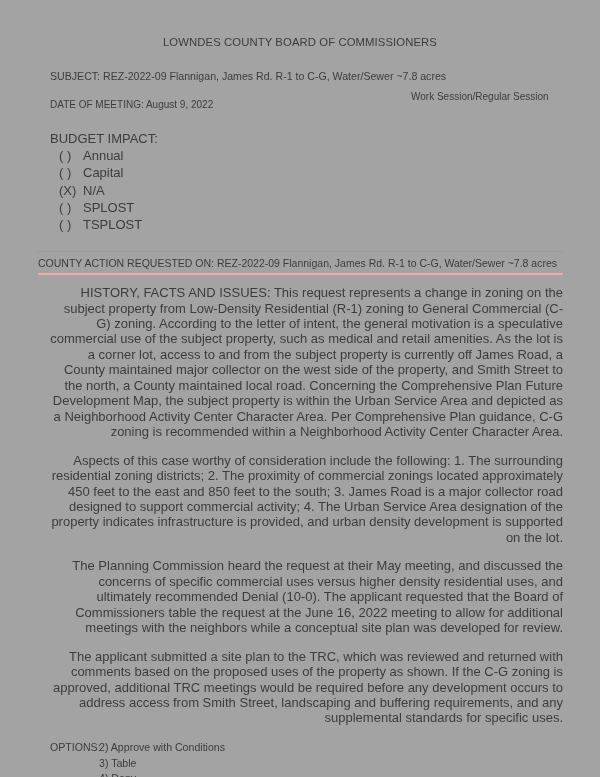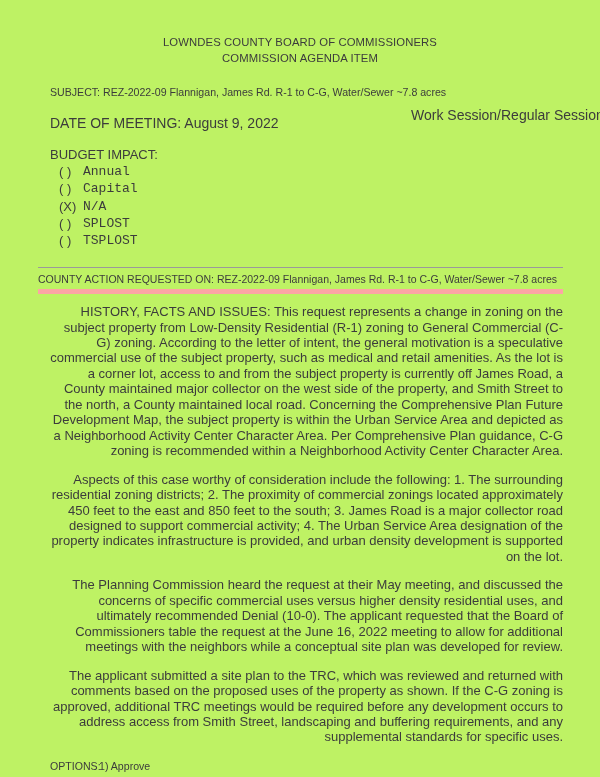--- a/index.html
+++ b/index.html
@@ -15,21 +15,21 @@
     overflow: hidden;
     font-family: "Liberation Sans", sans-serif;
     color: #3c3c3c;
     -webkit-font-smoothing: antialiased;
   }
 
   .page {
     position: absolute;
     inset: 0;
     padding: 0;
-    background: #bef264;
+    background: #a3a3a3;
   }
 
   
   .doc-header {
     text-align: center;
     margin-top: 34px;
     line-height: 16px;
   }
   .doc-header .line {
     display: block;
@@ -48,21 +48,21 @@
     margin-top: 19px;
     font-size: 10.6px;
     line-height: 15.5px;
     max-width: 500px;
   }
 
   .meeting-row {
     margin-top: 14px;
     position: relative;
     height: 16px;
-    font-size: 14px;
+    font-size: 10px;
   }
   .meeting-row .date {
     position: absolute;
     left: 0;
     top: 0;
   }
   .meeting-row .session {
     position: absolute;
     left: 361px;
     top: -8px;
@@ -85,29 +85,29 @@
   .funding-list li {
     display: flex;
     line-height: 17.2px;
     padding-left: 9px;
   }
   .funding-list .mark {
     width: 24px;
     flex: 0 0 24px;
     font-family: "Liberation Sans", sans-serif;
   }
-  .funding-list .opt-label { flex: 1 1 auto; font-family: Liberation Mono, monospace; }
+  .funding-list .opt-label { flex: 1 1 auto; }
 
   
   .action-bar {
     margin-top: 18px;
     margin-left: 38px;
     margin-right: 37px;
     border-top: 1px solid #9a9a9a;
-    border-bottom: 5px solid #fca5a5;
+    border-bottom: 2px solid #fca5a5;
     padding: 4px 0 3px 0;
     font-size: 10.5px;
     line-height: 14px;
     white-space: nowrap;
   }
 
   
   .narrative { margin-top: 10px; }
   .narrative p {
     margin: 4px 0 13px 0;
@@ -136,21 +136,20 @@
   }
   .options-list li { line-height: 15.8px; }
 </style>
 </head>
 <body>
 
 <div class="page">
 
   <div class="doc-header">
     <span class="line">LOWNDES COUNTY BOARD OF COMMISSIONERS</span>
-    <span class="line">COMMISSION AGENDA ITEM</span>
   </div>
 
   <div class="body-area">
 
     <div class="subject-block">SUBJECT: REZ-2022-09 Flannigan, James Rd. R-1 to C-G, Water/Sewer ~7.8 acres</div>
 
     <div class="meeting-row">
       <span class="date">DATE OF MEETING: August 9, 2022</span>
       <span class="session">Work Session/Regular Session</span>
     </div>
@@ -188,21 +187,20 @@
     <p>HISTORY, FACTS AND ISSUES: This request represents a change in zoning on the subject property from Low-Density Residential (R-1) zoning to General Commercial (C-G) zoning. According to the letter of intent, the general motivation is a speculative commercial use of the subject property, such as medical and retail amenities.  As the lot is a corner lot, access to and from the subject property is currently off James Road, a County maintained major collector on the west side of the property, and Smith Street to the north, a County maintained local road. Concerning the Comprehensive Plan Future Development Map, the subject property is within the Urban Service Area and depicted as a Neighborhood Activity Center Character Area.  Per Comprehensive Plan guidance, C-G zoning is recommended within a Neighborhood Activity Center Character Area.</p>
     <p>Aspects of this case worthy of consideration include the following: 1. The surrounding residential zoning districts; 2. The proximity of commercial zonings located approximately 450 feet to the east and 850 feet to the south; 3. James Road is a major collector road designed to support commercial activity; 4. The Urban Service Area designation of the property indicates infrastructure is provided, and urban density development is supported on the lot.</p>
     <p>The Planning Commission heard the request at their May meeting, and discussed the concerns of specific commercial uses versus higher density residential uses, and ultimately recommended Denial (10-0). The applicant requested that the Board of Commissioners table the request at the June 16, 2022 meeting to allow for additional meetings with the neighbors while a conceptual site plan was developed for review.</p>
     <p>The applicant submitted a site plan to the TRC, which was reviewed and returned with comments based on the proposed uses of the property as shown. If the C-G zoning is approved, additional TRC meetings would be required before any development occurs to address access from Smith Street, landscaping and buffering requirements, and any supplemental standards for specific uses.</p>
   </div>
 
   <div class="body-area">
     <div class="options-block">
       <span class="options-label">OPTIONS:</span>
       <ul class="options-list">
-        <li>1) Approve</li>
         <li>2) Approve with Conditions</li>
         <li>3) Table</li>
         <li>4) Deny</li>
       </ul>
     </div>
   </div>
 
 </div>
 
 </body></html>

